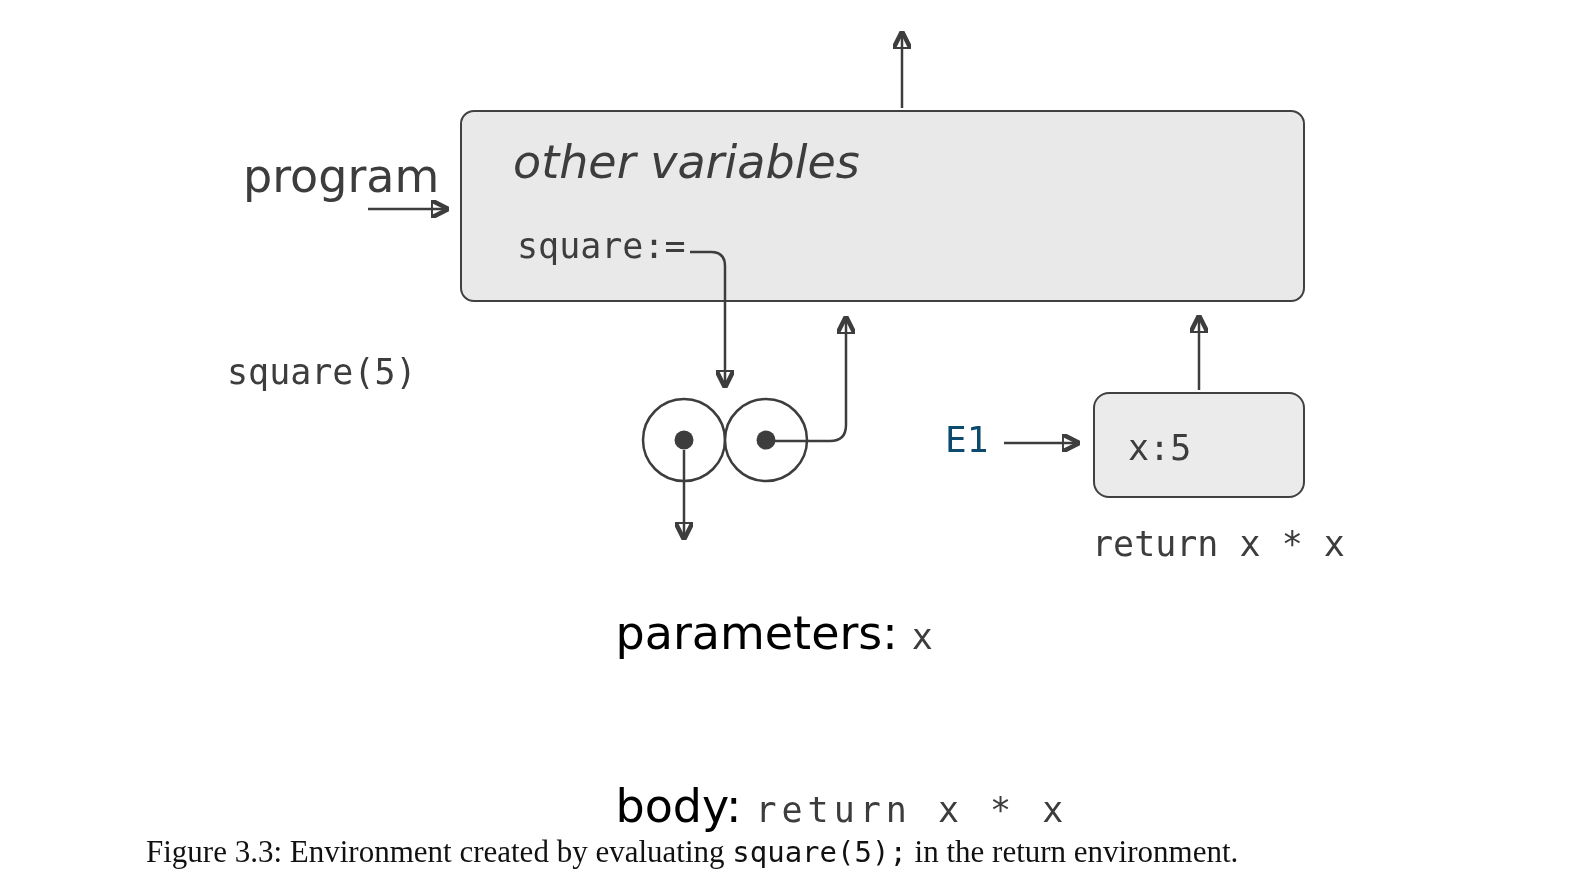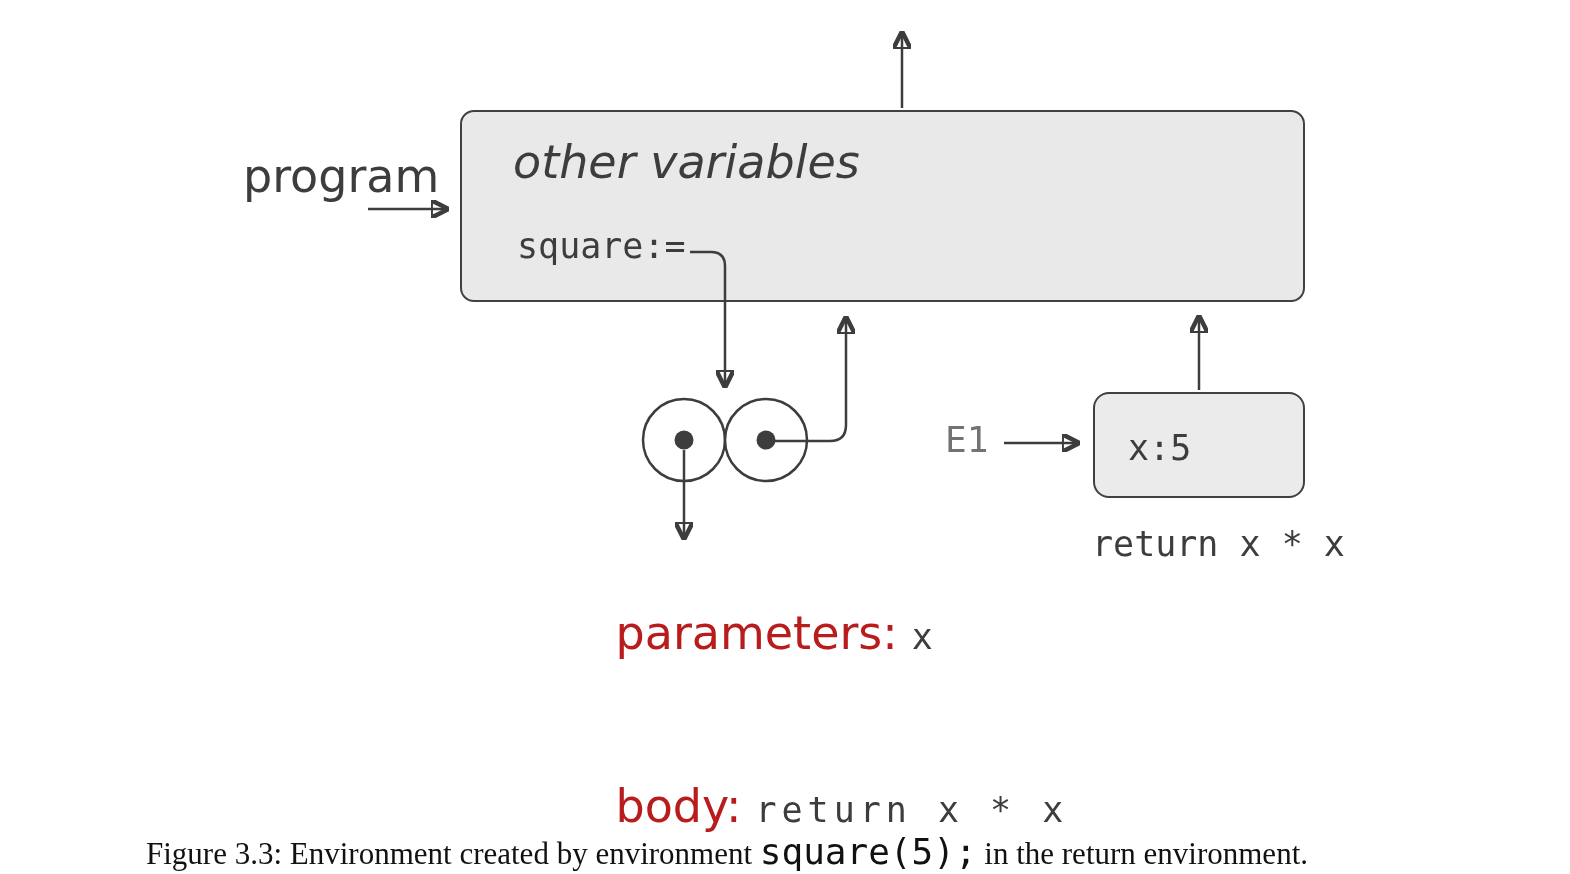--- a/index.html
+++ b/index.html
@@ -35,44 +35,44 @@
     background: #ebebeb;
     border: 2.5px solid #414141;
     border-radius: 16px;
     box-sizing: border-box;
   }
 
   
   .sans-lg { font-family: "DejaVu Sans", sans-serif; font-size: 46px; line-height: 56px; color: #3d3d3d; }
   .italic-heading { font-family: "DejaVu Sans", sans-serif; font-style: italic; font-size: 46px; line-height: 52px; color: #3d3d3d; }
   .mono { font-family: "DejaVu Sans Mono", monospace; font-size: 35px; line-height: 40px; color: #3d3d3d; }
-  .mono-sm { font-family: "DejaVu Sans Mono", monospace; font-size: 36px; line-height: 40px; color: #737373; }
+  .mono-sm { font-family: "DejaVu Sans Mono", monospace; font-size: 36px; line-height: 40px; color: #0c4a6e; }
   .spec-line { white-space: pre; }
-  .spec-label { font-family: "DejaVu Sans", sans-serif; font-size: 46px; color: #b91c1c; }
+  .spec-label { font-family: "DejaVu Sans", sans-serif; font-size: 46px; color: #000000; }
   .spec-code {
     font-family: "DejaVu Sans Mono", monospace;
     font-size: 35px;
     letter-spacing: 5px;
     margin-left: 14px;
     color: #3d3d3d;
   }
   .fn-spec { left: 585px; top: 552px; line-height: 54px; }
 
   .caption {
     position: absolute;
     left: 115px; top: 789px;
     font-family: "Liberation Serif", serif;
     font-size: 31px;
     line-height: 42px;
     color: #111111;
     white-space: pre-wrap;
   }
   .caption .code {
     font-family: "DejaVu Sans Mono", monospace;
-    font-size: 36px;
+    font-size: 29px;
     color: #111111;
   }
 
   svg.overlay {
     position: absolute;
     left: 0; top: 0;
     width: 1570px; height: 874px;
     pointer-events: none;
   }
   svg.overlay path, svg.overlay line { stroke: #3d3d3d; stroke-width: 2.5; fill: none; }
@@ -110,20 +110,21 @@
 
     <path d="M 1004 443 H 1077" marker-end="url(#ah)"></path>
 
     <path d="M 1199 390 V 318" marker-end="url(#ah)"></path>
   </svg>
 
   <div class="abs sans-lg" style="left:243px; top:148px;">
     <div>program</div>
   </div>
 
+  <div class="abs mono" style="left:227px; top:352px;">square(5)</div>
 
   <div class="abs mono" style="left:517px; top:226px;">square:=</div>
 
   <div class="abs italic-heading" style="left:513px; top:136px;">other variables</div>
 
   <div class="abs mono-sm" style="left:945px; top:420px;">E1</div>
 
   <div class="abs mono" style="left:1128px; top:428px;">x:5</div>
 
   <div class="abs mono" style="left:1092px; top:524px;">return x * x</div>
@@ -131,16 +132,16 @@
   <div class="abs fn-spec">
     <div class="spec-line">
       <span class="spec-label">parameters:</span><span class="spec-code">x</span>
     </div>
     <div class="spec-line">
       <span class="spec-label">body:</span><span class="spec-code">return x * x</span>
     </div>
   </div>
 
   <div class="caption">
-    <span>Figure 3.3: Environment created by environment </span><span class="code">square(5);</span><span> in the return environment.</span>
+    <span>Figure 3.3: Environment created by evaluating </span><span class="code">square(5);</span><span> in the return environment.</span>
   </div>
 
 </div>
 
 </body></html>

